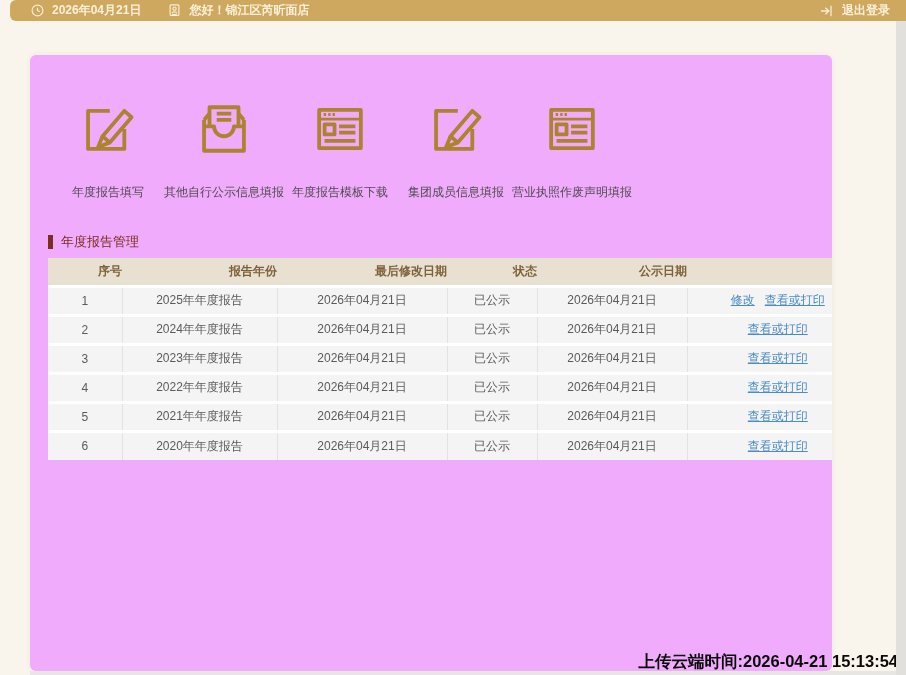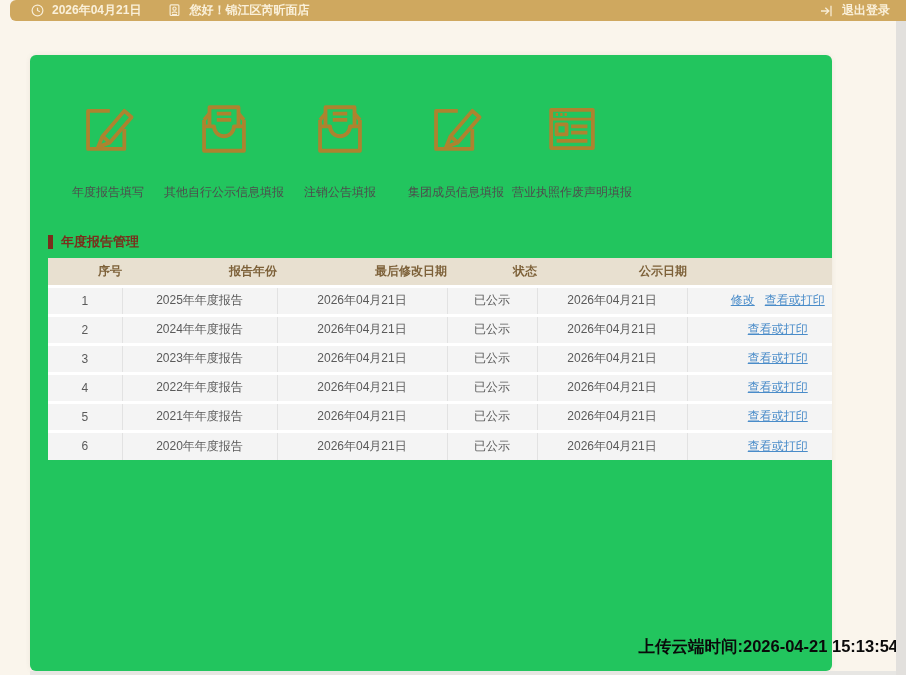--- a/index.html
+++ b/index.html
@@ -22,41 +22,41 @@
   }
   .tb-icon { display:inline-flex; align-items:center; margin-right:7px; }
   .tb-icon svg { stroke:#f8edd6; fill:none; stroke-width:1.9; }
   .tb-gap { width:26px; }
   .tb-spacer { flex:1; }
   .logout-link { color:#faf0da; text-decoration:none; cursor:pointer; }
 
   
   .card {
     position:absolute; left:30px; top:55px; width:802px; height:616px;
-    background:#22c55e; border-radius:6px;
+    background:#f0abfc; border-radius:6px;
     box-shadow:0 0 5px rgba(120,110,90,.10);
     overflow:hidden;
   }
 
   
   .grid { display:flex; margin-left:20px; }
   .grid1 { padding-top:45px; }
   .grid2 { margin-top:69px; }
   .sc-item { width:116px; display:flex; flex-direction:column; align-items:center; cursor:pointer; }
   .sc-icon { width:58px; height:58px; stroke:#ad832f; fill:none; stroke-width:4.2; stroke-linejoin:round; }
   .sc-label {
     margin-top:22px; width:126px; margin-left:-5px; margin-right:-5px;
     text-align:center; font-size:12px; line-height:16px; color:#4d4d4d;
   }
 
   
   .section-title {
     margin:34px 4px 0 18px; height:16px;
     display:flex; align-items:center;
-    font-size:13px; font-weight:bold; color:#7a2e1c;
+    font-size:13px; font-weight:normal; color:#7a2e1c;
   }
   .section-title .bar { width:5px; height:14px; background:#7a2e1c; margin-right:8px; display:inline-block; }
 
   
   table.report {
     margin:8px 0 0 18px; width:820px;
     border-collapse:collapse; table-layout:fixed;
     font-size:12px;
   }
   table.report col.c1{width:74px} table.report col.c2{width:155px}
@@ -69,21 +69,21 @@
   table.report tbody td {
     height:29px; background:#f4f4f4; color:#5a5a5a;
     text-align:center; border-top:3px solid #ffffff;
     border-right:1px solid #e2e2e2;
   }
   table.report tbody td:last-child { border-right:none; }
   .action-link { color:#4a8cc9; text-decoration:underline; cursor:pointer; margin:0 5px; }
 
   
   .upload-overlay {
-    position:absolute; right:8px; top:636px;
+    position:absolute; right:8px; top:651px;
     font-size:16.5px; font-weight:bold; color:#0a0a0a;
   }
   .scroll-strip { position:absolute; right:0; top:21px; width:10px; bottom:0; background:#e2e0dd; }
   .bottom-strip { position:absolute; left:30px; right:10px; top:671px; height:4px; background:#e7e6e3; }
 
   .hidden-defs { position:absolute; width:0; height:0; overflow:hidden; }
 </style>
 </head>
 <body>
 
@@ -162,23 +162,23 @@
         <div class="sc-label">年度报告填写</div>
       </div>
       <div class="sc-item">
         <span><svg class="sc-icon" viewBox="0 0 64 64">
             <use href="#sym-inbox"></use>
           </svg></span>
         <div class="sc-label">其他自行公示信息填报</div>
       </div>
       <div class="sc-item">
         <span><svg class="sc-icon" viewBox="0 0 64 64">
-            <use href="#sym-inbox"></use>
-          </svg></span>
-        <div class="sc-label">注销公告填报</div>
+            <use href="#sym-browser"></use>
+          </svg></span>
+        <div class="sc-label">年度报告模板下载</div>
       </div>
       <div class="sc-item">
         <span><svg class="sc-icon" viewBox="0 0 64 64">
             <use href="#sym-edit"></use>
           </svg></span>
         <div class="sc-label">集团成员信息填报</div>
       </div>
       <div class="sc-item">
         <span><svg class="sc-icon" viewBox="0 0 64 64">
             <use href="#sym-browser"></use>

